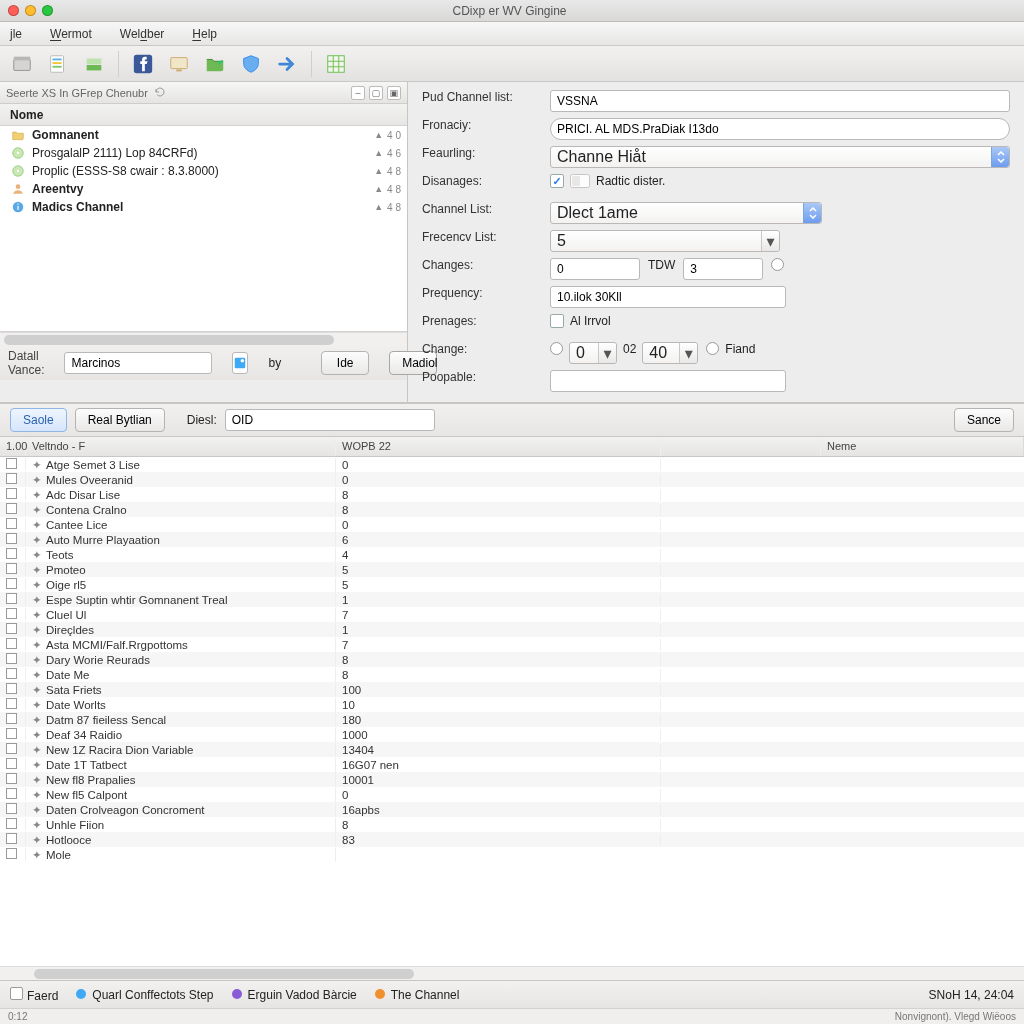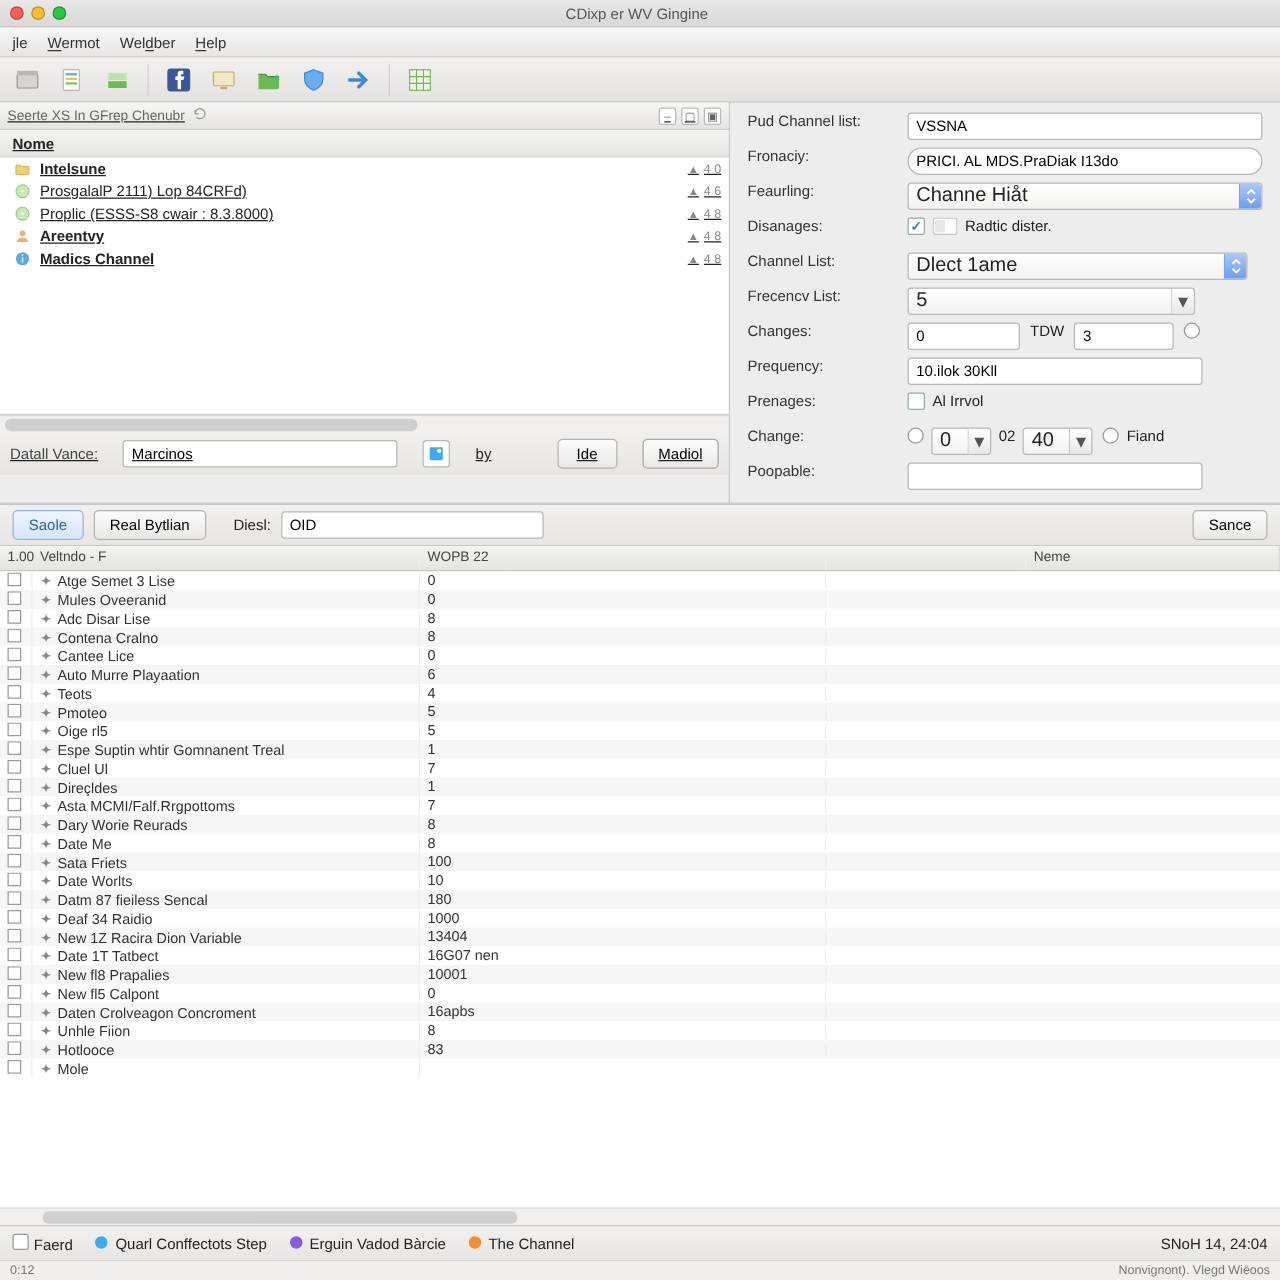--- a/index.html
+++ b/index.html
@@ -4,32 +4,32 @@
 <style>
   * { box-sizing: border-box; margin: 0; padding: 0; font-family: "Lucida Grande", Helvetica, Arial, sans-serif; }
   html, body { width: 1024px; height: 1024px; background:#ededed; color:#222; font-size:12px; overflow:hidden;}
   
   .titlebar { height:22px; background:linear-gradient(#e8e8e8,#d9d8d7); border-bottom:1px solid #bbb; display:flex; align-items:center; padding:0 8px; }
   .traffic { display:flex; gap:6px; }
   .tl-btn { width:11px; height:11px; border-radius:50%; border:1px solid rgba(0,0,0,.25); }
   .tl-close{background:#ff5f57;} .tl-min{background:#ffbd2e;} .tl-max{background:#28c940;}
   .wintitle { flex:1; text-align:center; font-size:12px; color:#555; }
   
-  .menubar { height:24px; background:linear-gradient(#f7f7f7,#e7e6e5); border-bottom:1px solid #c9c8c7; display:flex; align-items:center; padding:0 6px; gap:8px; }
+  .menubar { height:24px; background:linear-gradient(#f7f7f7,#e7e6e5); border-bottom:1px solid #c9c8c7; display:flex; align-items:center; padding:0 6px; gap:20px; }
   .menubar .menuitem { color:#333; padding:2px 4px; cursor:default; }
   .menubar .menuitem u { text-decoration: underline; text-underline-offset:2px; }
   
   .toolbar { height:36px; display:flex; align-items:center; padding:2px 8px; gap:8px; border-bottom:1px solid #c9c8c7; background:linear-gradient(#f2f1f0,#e4e2e0); }
   .tool { width:28px; height:28px; display:flex; align-items:center; justify-content:center; border-radius:4px; }
   .tool svg { width:22px; height:22px; }
   .tool-sep { width:1px; height:26px; background:#cfcfcf; margin:0 2px;}
   
   .upper { display:flex; border-bottom:1px solid #c7c6c5; }
   
-  .leftpanel { width:584px; border-right:1px solid #c7c6c5; display:flex; flex-direction:column;text-decoration:underline; }
+  .leftpanel { width:408px; border-right:1px solid #c7c6c5; display:flex; flex-direction:column; }
   .panelhdr { height:22px; background:linear-gradient(#f6f6f5,#e5e4e3); border-bottom:1px solid #cfcdcc; display:flex; align-items:center; padding:0 6px; font-size:11px; color:#666; }
   .panelhdr .spacer { flex:1; }
   .hdr-btn { width:14px; height:14px; border:1px solid #bbb; background:#fff; border-radius:2px; display:flex; align-items:center; justify-content:center; margin-left:4px; color:#666; font-size:9px;}
   .listhead { height:22px; background:linear-gradient(#f2f2f1,#e7e6e5); border-bottom:1px solid #d3d2d1; display:flex; align-items:center; padding:0 10px; font-weight:bold; }
   .namelist { height:206px; overflow:hidden; background:#fff; border-bottom:1px solid #d3d2d1; }
   .namerow { display:flex; align-items:center; height:18px; padding:0 6px 0 10px; }
   .namerow .ico { width:16px; height:16px; display:flex; align-items:center; justify-content:center; margin-right:6px;}
   .namerow .txt { flex:1; }
   .namerow .badge { color:#888; font-size:10px; display:flex; align-items:center; gap:4px;}
   .hscroll { height:14px; background:#f1f0ef; border-top:1px solid #ddd; position:relative; }
@@ -182,21 +182,21 @@
       <div class="listhead">
         <span>Nome</span>
       </div>
       <div class="namelist" id="namelist">
           <div class="namerow">
             <span class="ico">
               <svg width="14" height="14" viewBox="0 0 24 24">
                 <path d="M3 7h6l2 2h10v9a2 2 0 0 1-2 2H3z" fill="#f3cf74" stroke="#caa23d"></path>
               </svg>
             </span>
-            <span class="txt" style="font-weight:bold">Intelsune</span>
+            <span class="txt" style="font-weight:bold">Gomnanent</span>
             <span class="badge"><span style="font-size:9px">▲</span>4 0</span>
           </div>
           <div class="namerow">
             <span class="ico">
               <svg width="14" height="14" viewBox="0 0 24 24">
                 <circle cx="12" cy="12" r="9" fill="#c9e8b4" stroke="#6db954"></circle>
                 <circle cx="12" cy="12" r="2" fill="#fff"></circle>
               </svg>
             </span>
             <span class="txt">ProsgalalP 2111) Lop 84CRFd)</span>

